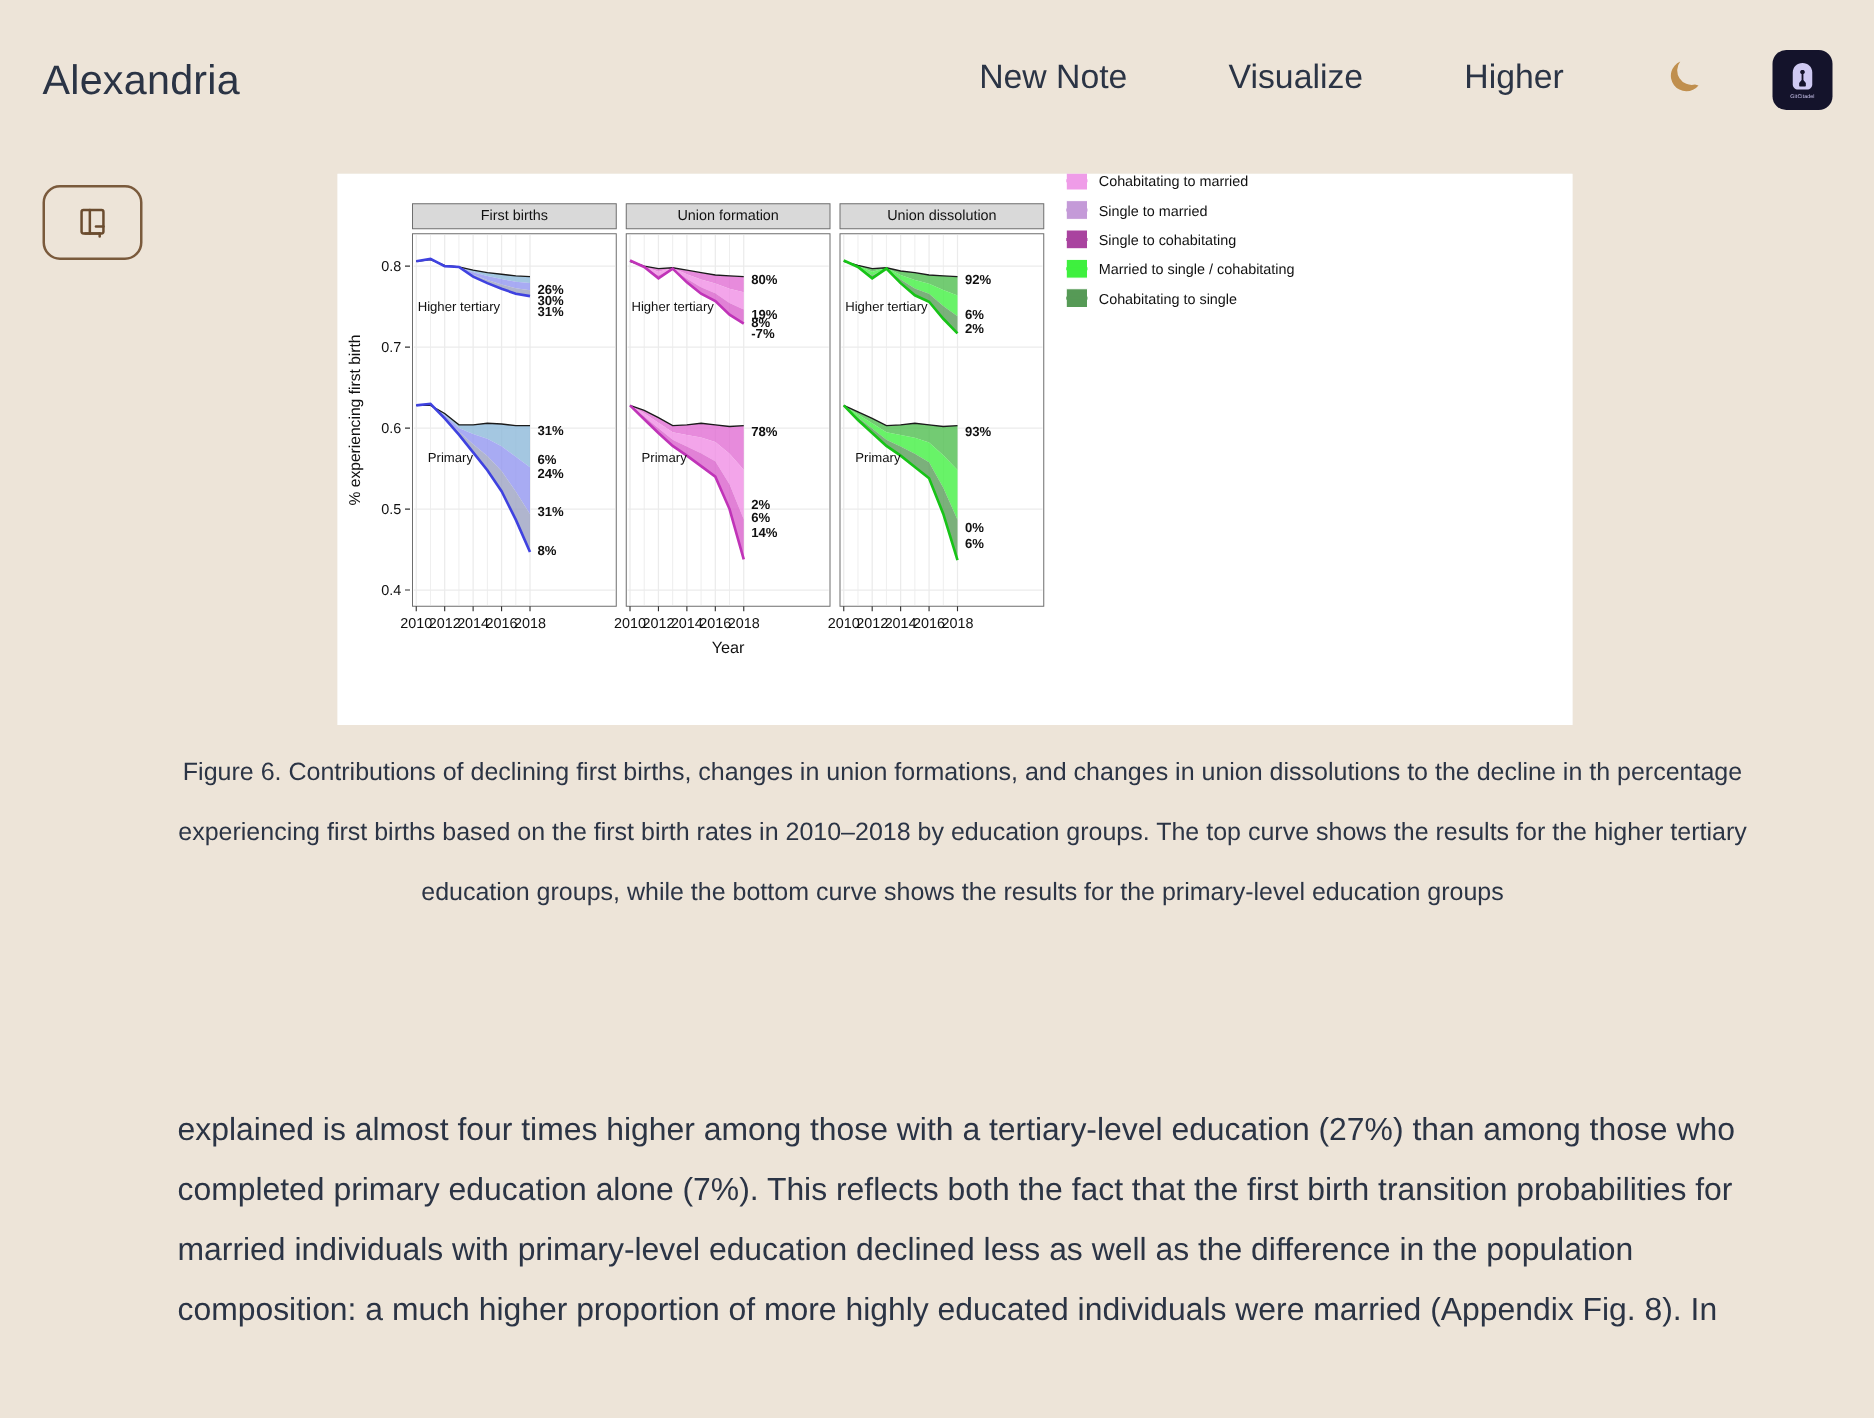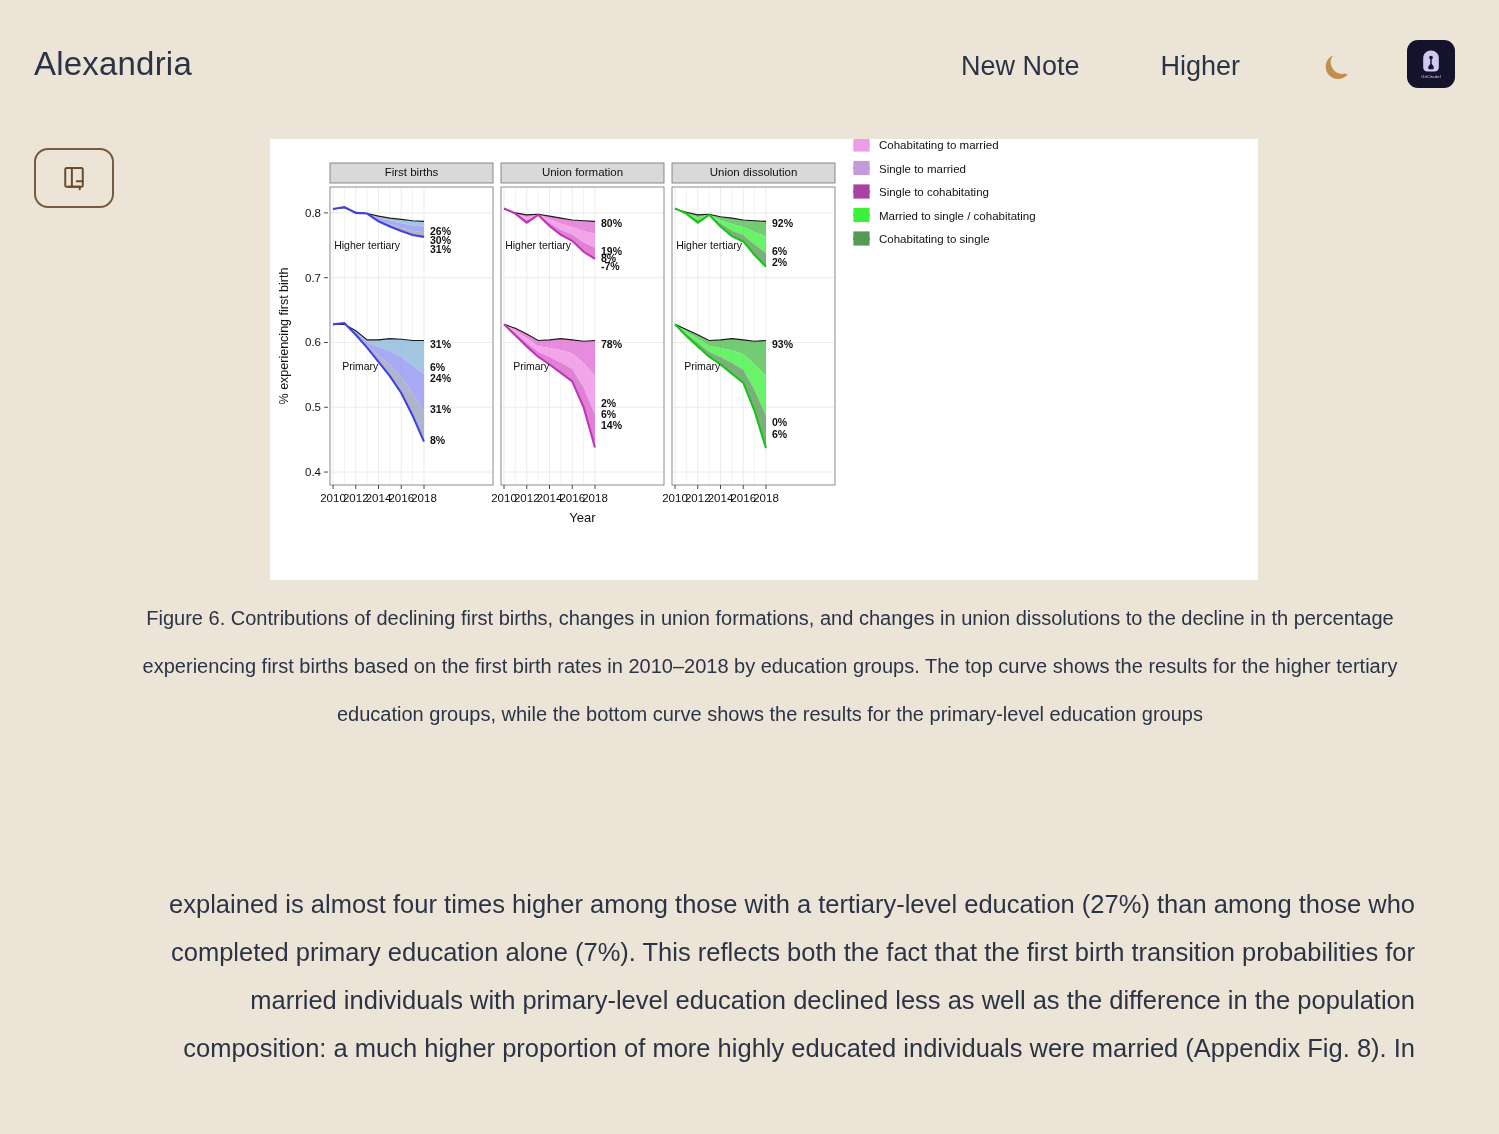--- a/index.html
+++ b/index.html
@@ -15,37 +15,37 @@
   body {
     position: relative;
     color: #2b3445;
   }
 
   
   .site-header {
     height: 128px;
     display: flex;
     align-items: center;
-    padding: 0 44px 0 34px;
+    padding: 0 33px 0 34px;
     background: #ede4d8;
   }
 
   .brand {
     font-size: 33px;
     font-weight: 400;
     letter-spacing: 0.2px;
     color: #2b3445;
     white-space: nowrap;
   }
 
   .nav-spacer { flex: 1 1 auto; }
 
   .nav-links {
     display: flex;
-    align-items: flex-end;
+    align-items: flex-start;
     gap: 15px;
   }
 
   .nav-link {
     font-size: 27px;
     color: #2b3445;
     padding: 6px 33px;
     white-space: nowrap;
     text-decoration: none;
     cursor: pointer;
@@ -137,35 +137,35 @@
     font-size: 20px;
     line-height: 48px;
     color: #2b3445;
   }
 
   .body-paragraph {
     position: absolute;
     left: 142px;
     top: 752px;
     width: 1258px;
-    text-align: right;
+    text-align: left;
     font-size: 25.5px;
     line-height: 48px;
     color: #2b3445;
-    margin-left: 15px;
   }
 </style>
 </head>
 <body>
 
 <header class="site-header">
   <div class="brand">Alexandria</div>
   <div class="nav-spacer"></div>
   <nav class="nav-links">
     <span class="nav-link">New Note</span>
+    <span class="nav-link">Visualize</span>
     <span class="nav-link">Higher</span>
 
     <span class="theme-toggle">
       <svg width="36" height="36" viewBox="0 0 36 36">
         <path d="M26 24.6A11.6 11.6 0 0 1 14.2 6.2a12.4 12.4 0 1 0 14.6 19.1 11.5 11.5 0 0 1-2.8-.7z" fill="#c08f4e"></path>
       </svg>
     </span>
 
     <span class="logo-badge">
       <svg width="26" height="26" viewBox="0 0 32 32">

